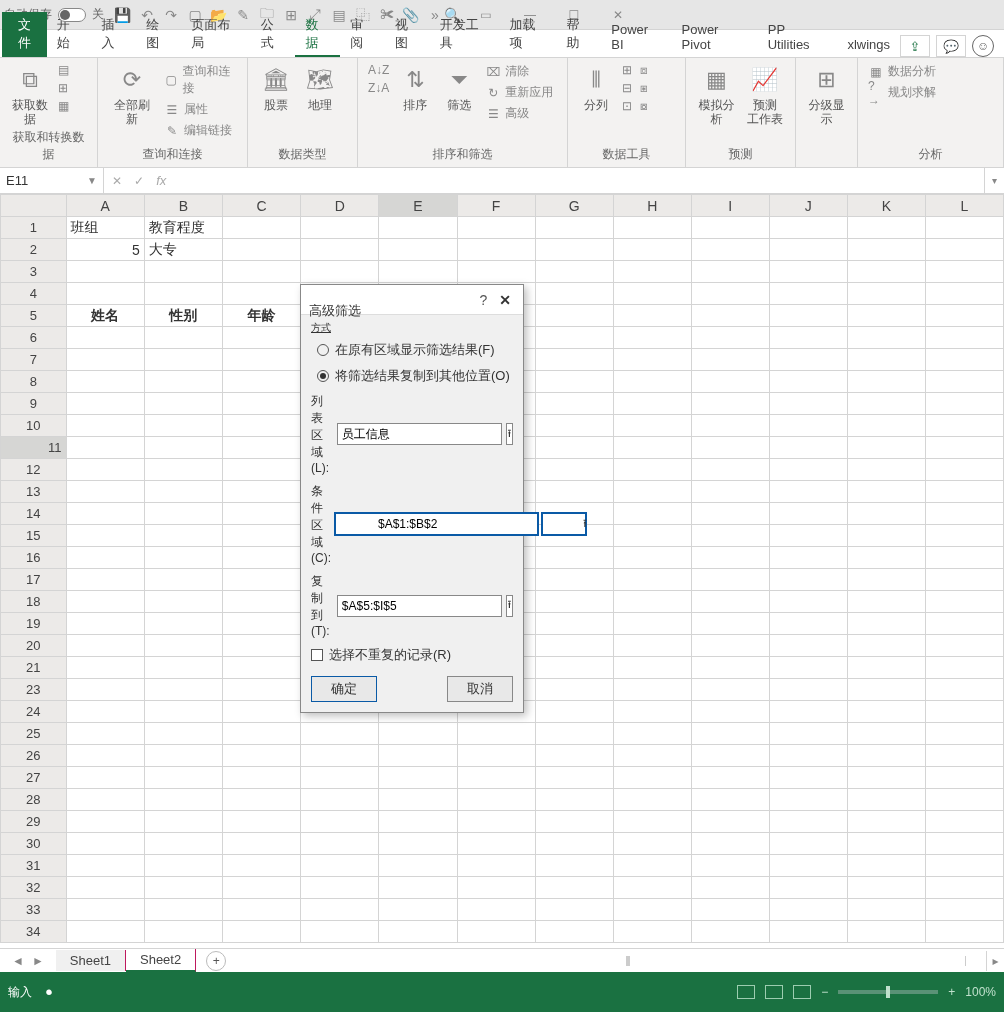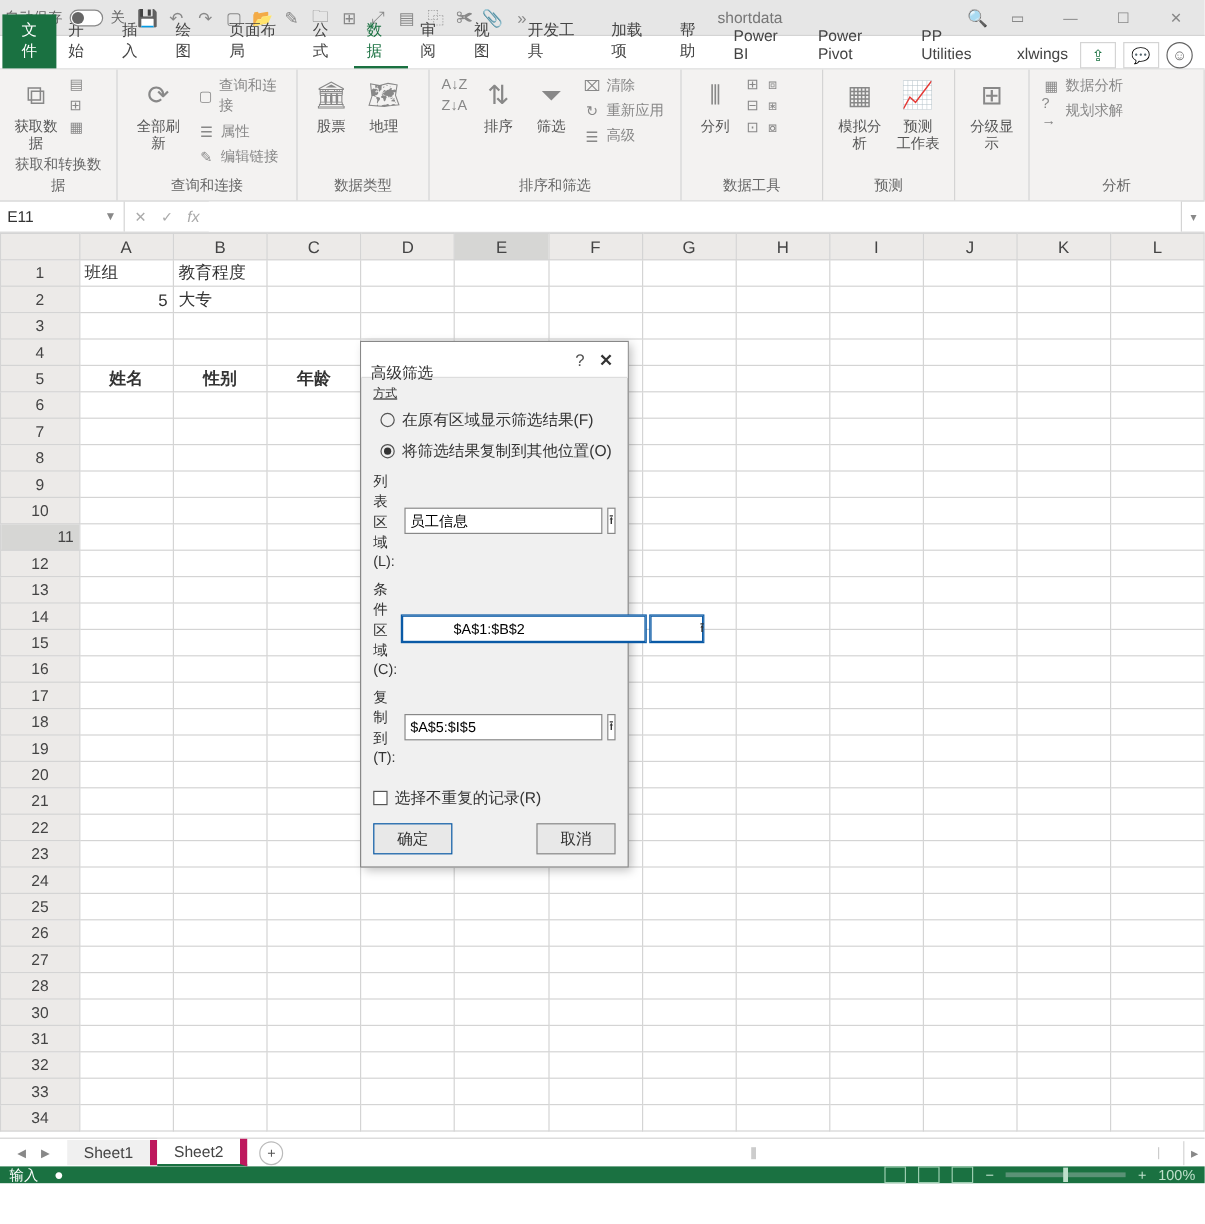--- a/index.html
+++ b/index.html
@@ -58,29 +58,29 @@
 .grid td.bold { font-weight: bold; text-align:center;}
 .grid .col { width:80px; }
 .grid th.col-e { background:#d6d6d4; }
 .grid .rowh.r11 { background:#d6d6d4;padding-left:47px; }
 .sel-cell { position:absolute; border:2px solid #1a7141; pointer-events:none; }
 .sel-handle { position:absolute; width:6px; height:6px; background:#1a7141; pointer-events:none;}
 
 
 .sheet-bar { height: 24px; background:#fff; border-top:1px solid #d4d4d4; display:flex; align-items:center; }
 .nav-arrows { display:flex; align-items:center; gap:8px; padding: 0 12px; color:#888; }
-.sheet-tab { padding: 3px 14px; border-right:6px solid #be185d; font-size:13px; background:#f0f0f0; color:#444;}
+.sheet-tab { padding: 3px 14px; border-right:1px solid #be185d; font-size:13px; background:#f0f0f0; color:#444;}
 .sheet-tab.active { background:#fff; border-bottom:2px solid #1a7141; }
 .add-sheet { width:20px; height:20px; border:1px solid #bbb; border-radius:50%; display:flex; align-items:center; justify-content:center; margin-left:10px; color:#555;}
 .hsplit { flex:1; display:flex; justify-content:flex-end;}
 .hsplit .minibar { width:340px; height:10px; margin-right:20px; border-left:4px solid #ccc; border-right:1px solid #ccc; align-self:center;}
 .scroll-r { width:18px; height:20px; display:flex; align-items:center; justify-content:center; color:#888; border-left:1px solid #d4d4d4;}
 
 
-.status-bar { height: 14px; background:#1a7141; color:#fff; display:flex; align-items:center; padding: 0 8px; font-size:12px;}
+.status-bar { height: 40px; background:#1a7141; color:#fff; display:flex; align-items:center; padding: 0 8px; font-size:12px;}
 .status-bar .left { display:flex; gap:14px; align-items:center;}
 .status-bar .right { margin-left:auto; display:flex; gap:10px; align-items:center; color:#bfe0cc;}
 .status-bar .view-icn { width:18px; height:14px; border:1px solid #9ccdb0; }
 .zoom-slider { width:100px; height:4px; background:#5a9276; position:relative;}
 .zoom-slider .thumb { position:absolute; left:48px; top:-4px; width:4px; height:12px; background:#bfe0cc;}
 
 
 .dialog { position:absolute; left:300px; top:284px; width:224px; background:#f0f0f0; border:1px solid #888; box-shadow: 3px 3px 8px rgba(0,0,0,.25); }
 .dialog-title { height:30px; display:flex; align-items:center; padding: 0 8px; font-size:13px; background:#fff; border-bottom:1px solid #ddd;}
 .dialog-title .titletxt { flex:1;margin-top:23px; }
@@ -89,21 +89,21 @@
 .dialog-body { padding: 6px 10px 10px; }
 .section-label { font-size:10px; margin-bottom:6px;text-decoration:underline; }
 .radio-row { display:flex; align-items:center; gap:6px; font-size:13px; margin: 6px 0 8px 6px;}
 .radio { width:12px; height:12px; border:1px solid #555; border-radius:50%; display:inline-flex; align-items:center; justify-content:center;}
 .radio.checked::after { content:""; width:6px; height:6px; background:#333; border-radius:50%; }
 .field-row { display:flex; align-items:center; gap:4px; margin: 8px 0; }
 .field-row .flabel { width:68px; font-size:12px; }
 .field-row .finput { flex:1; height:22px; border:1px solid #888; background:#fff; padding: 0 4px; font-size:12px;}
 .field-row .picker { width:18px; height:22px; border:1px solid #888; background:#fff; display:flex; align-items:center; justify-content:center; font-size:11px;}
 .field-row.focused .finput, .field-row.focused .picker { border-color:#0a5aa6; box-shadow: 0 0 0 1px #0a5aa6; padding-left: 42px; }
-.check-row { display:flex; align-items:center; gap:6px; font-size:13px; margin:18px 0 12px 0;}
+.check-row { display:flex; align-items:center; gap:6px; font-size:13px; margin:8px 0 12px 0;}
 .check { width:12px; height:12px; border:1px solid #555; background:#fff;}
 .dlg-buttons { display:flex; justify-content:space-between; gap:14px; }
 .dlg-btn { width:66px; height:26px; border:1px solid #888; background:#e8e8e8; font-size:13px; display:flex; align-items:center; justify-content:center;}
 .dlg-btn.primary { border:1.5px solid #0a5aa6; }
 </style>
 </head>
 <body>
 
 <div class="titlebar">
   <div class="autosave">
@@ -122,21 +122,20 @@
     <span class="qicon">✎</span>
     <span class="qicon">🗀</span>
     <span class="qicon">⊞</span>
     <span class="qicon">⤢</span>
     <span class="qicon">▤</span>
     <span class="qicon">⿻</span>
     <span class="qicon">✀</span>
     <span class="qicon">📎</span>
     <span class="qicon">»</span>
   </div>
-  <div class="title-text">shortdata</div>
   <div class="win-controls">
     <span class="qicon">🔍</span>
     <span class="wc">▭</span>
     <span class="wc">—</span>
     <span class="wc">☐</span>
     <span class="wc">✕</span>
   </div>
 </div>
 
 <div class="tabs">
@@ -653,35 +652,20 @@
           <td class=""></td>
           <td class=""></td>
           <td class=""></td>
           <td class=""></td>
           <td class=""></td>
           <td class=""></td>
           <td class=""></td>
           <td class=""></td>
         </tr>
         <tr>
-          <th class="rowh">22</th>
-          <td class=""></td>
-          <td class=""></td>
-          <td class=""></td>
-          <td class=""></td>
-          <td class=""></td>
-          <td class=""></td>
-          <td class=""></td>
-          <td class=""></td>
-          <td class=""></td>
-          <td class=""></td>
-          <td class=""></td>
-          <td class=""></td>
-        </tr>
-        <tr>
           <th class="rowh">23</th>
           <td class=""></td>
           <td class=""></td>
           <td class=""></td>
           <td class=""></td>
           <td class=""></td>
           <td class=""></td>
           <td class=""></td>
           <td class=""></td>
           <td class=""></td>
@@ -744,20 +728,35 @@
           <td class=""></td>
           <td class=""></td>
           <td class=""></td>
           <td class=""></td>
           <td class=""></td>
           <td class=""></td>
           <td class=""></td>
         </tr>
         <tr>
           <th class="rowh">28</th>
+          <td class=""></td>
+          <td class=""></td>
+          <td class=""></td>
+          <td class=""></td>
+          <td class=""></td>
+          <td class=""></td>
+          <td class=""></td>
+          <td class=""></td>
+          <td class=""></td>
+          <td class=""></td>
+          <td class=""></td>
+          <td class=""></td>
+        </tr>
+        <tr>
+          <th class="rowh">29</th>
           <td class=""></td>
           <td class=""></td>
           <td class=""></td>
           <td class=""></td>
           <td class=""></td>
           <td class=""></td>
           <td class=""></td>
           <td class=""></td>
           <td class=""></td>
           <td class=""></td>

